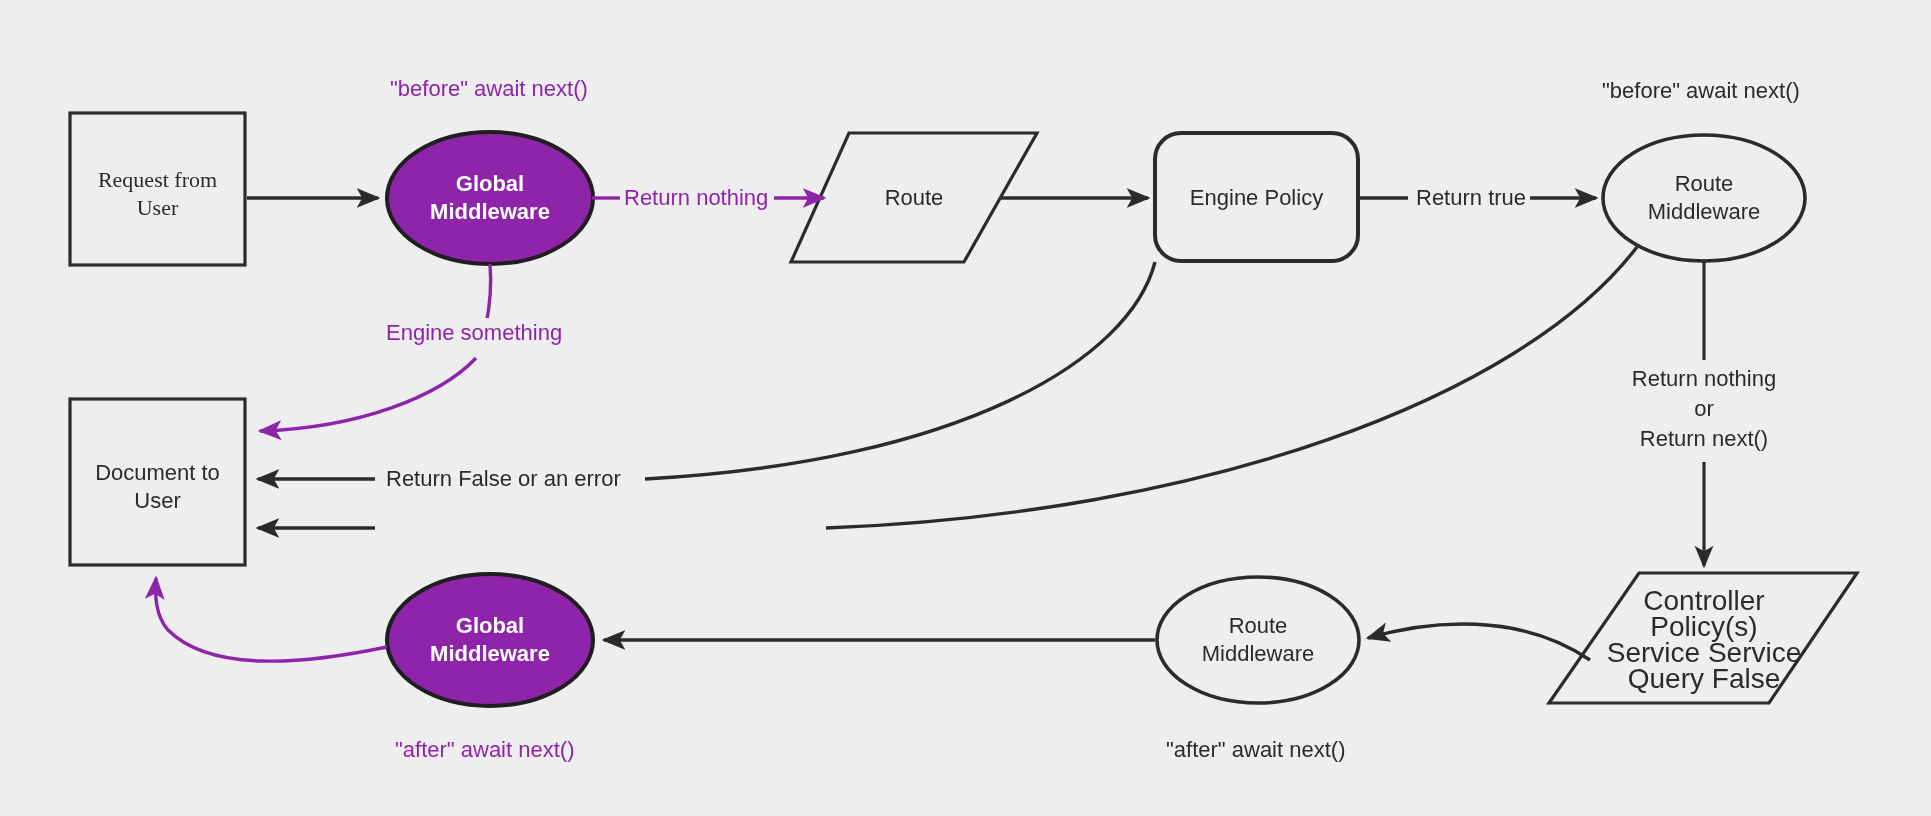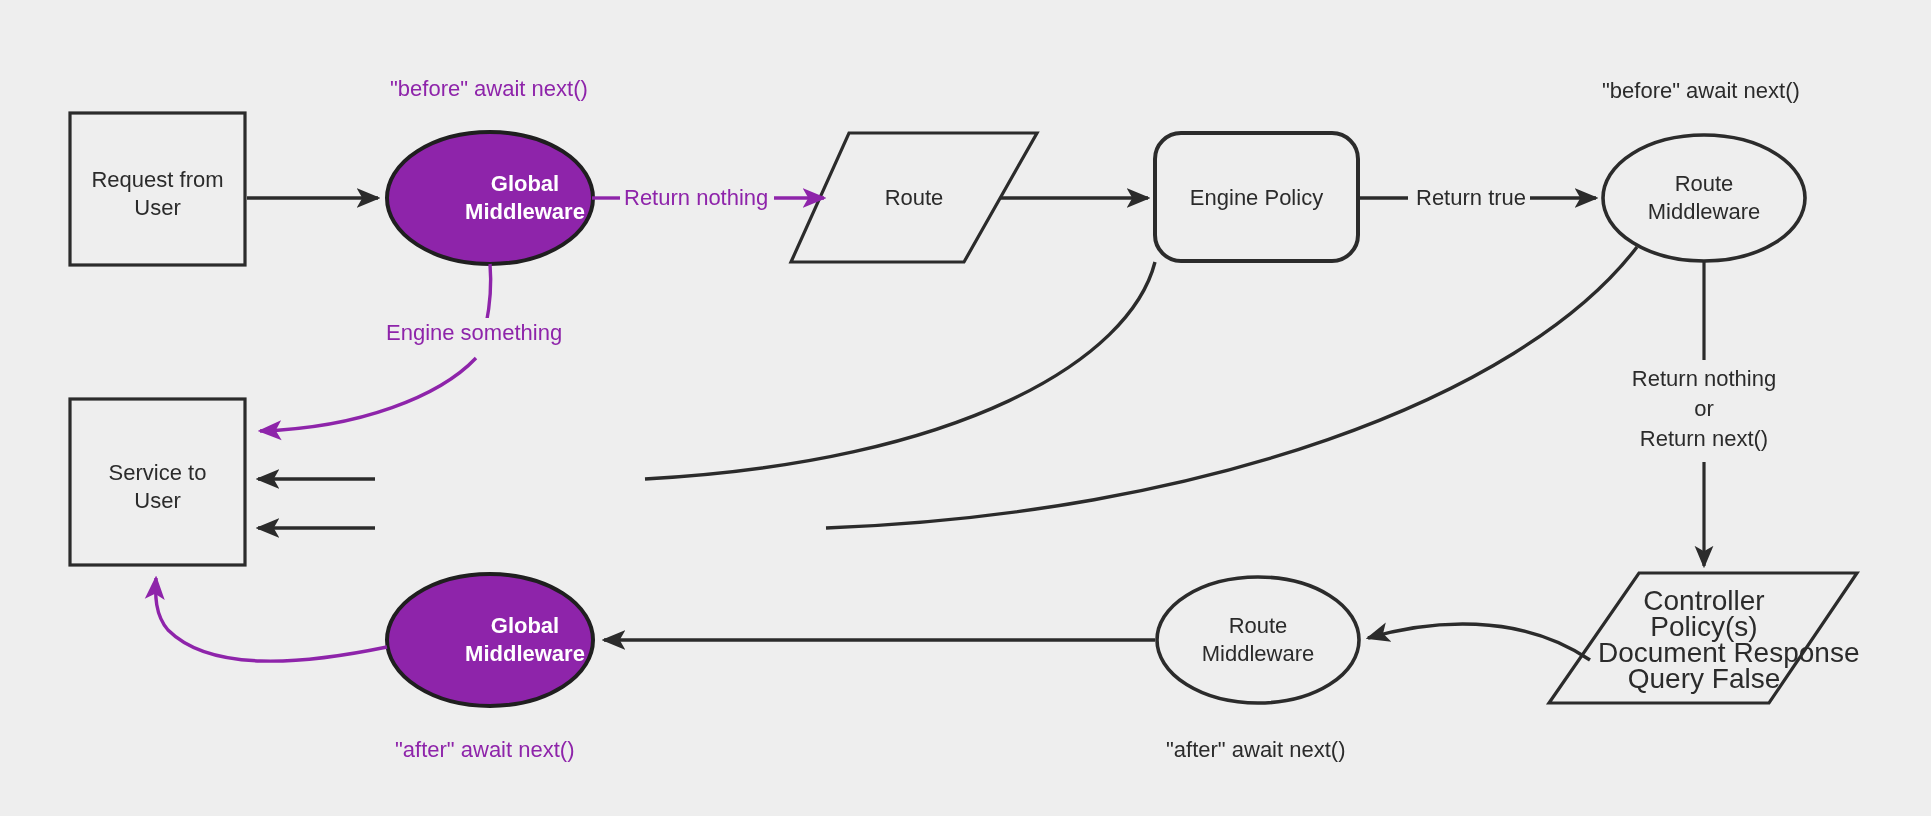--- a/index.html
+++ b/index.html
@@ -29,21 +29,20 @@
     text-align: center;
     color: #2b2b2b;
     font-size: 22px;
     line-height: 28px;
     pointer-events: none;
     white-space: nowrap;
   }
   .node-label.white {
     color: #ffffff;
     font-weight: bold;
-    padding-left: 35px;
   }
   .edge-label {
     position: absolute;
     color: #2b2b2b;
     font-size: 22px;
     line-height: 30px;
     background: #eeeeee;
     white-space: nowrap;
     padding: 0 4px;
   }
@@ -109,21 +108,21 @@
     <path d="M 490 264 C 492 288 490 305 486 325" fill="none" stroke="#8e24aa" stroke-width="3.4"></path>
     <path d="M 476 358 C 440 396 360 428 260 431" fill="none" stroke="#8e24aa" stroke-width="3.4" marker-end="url(#arrow-purple)"></path>
 
     <path d="M 1155 262 C 1130 360 960 462 645 479" fill="none" stroke="#2b2b2b" stroke-width="3.4"></path>
     <line x1="375" y1="479" x2="258" y2="479" stroke="#2b2b2b" stroke-width="3.4" marker-end="url(#arrow-dark)"></line>
 
     <path d="M 1637 247 C 1520 400 1200 514 826 528" fill="none" stroke="#2b2b2b" stroke-width="3.4"></path>
     <line x1="375" y1="528" x2="258" y2="528" stroke="#2b2b2b" stroke-width="3.4" marker-end="url(#arrow-dark)"></line>
   </svg>
 
-  <div class="node-label" style="left:70px; top:166px; width:175px;">
+  <div class="node-label" style="left:70px; top:166px; width:175px;font-family:Liberation Serif, serif;">
     <div>Request from</div>
     <div>User</div>
   </div>
 
   <div class="node-label white" style="left:387px; top:170px; width:206px;">
     <div>Global</div>
     <div>Middleware</div>
   </div>
 
   <div class="node-label" style="left:791px; top:184px; width:246px;">
@@ -135,53 +134,54 @@
   </div>
 
   <div class="node-label" style="left:1603px; top:170px; width:202px;">
     <div>Route</div>
     <div>Middleware</div>
   </div>
 
   <div class="node-label" style="left:1598px; top:588px; width:212px; font-size:28px; line-height:26px;">
     <div>Controller</div>
     <div>Policy(s)</div>
-    <div>Document Response</div>
+    <div>Service Service</div>
     <div>Query False</div>
   </div>
 
   <div class="node-label" style="left:1157px; top:612px; width:202px;">
     <div>Route</div>
     <div>Middleware</div>
   </div>
 
   <div class="node-label white" style="left:387px; top:612px; width:206px;">
     <div>Global</div>
     <div>Middleware</div>
   </div>
 
   <div class="node-label" style="left:70px; top:459px; width:175px;">
-    <div>Service to</div>
+    <div>Document to</div>
     <div>User</div>
   </div>
 
   <div class="edge-label purple" style="left:386px; top:74px;">"before" await next()</div>
 
   <div class="edge-label" style="left:1598px; top:76px;">"before" await next()</div>
 
   <div class="edge-label purple" style="left:391px; top:735px;">"after" await next()</div>
 
   <div class="edge-label" style="left:1162px; top:735px;">"after" await next()</div>
 
   <div class="edge-label purple" style="left:620px; top:183px;">Return nothing</div>
 
   <div class="edge-label purple" style="left:382px; top:318px;">Engine something</div>
 
   <div class="edge-label" style="left:1412px; top:183px;text-align:right;">Return true</div>
 
+  <div class="edge-label" style="left:382px; top:464px;">Return False or an error</div>
 
 
   <div class="edge-label center" style="left:1604px; top:364px; width:200px; padding:0;">
     <div>Return nothing</div>
     <div>or</div>
     <div>Return next()</div>
   </div>
 
 </div>
 

